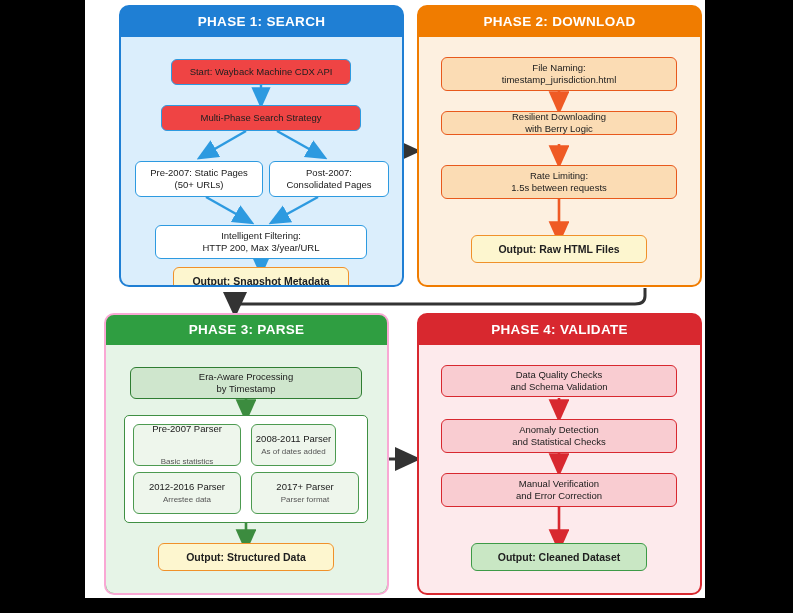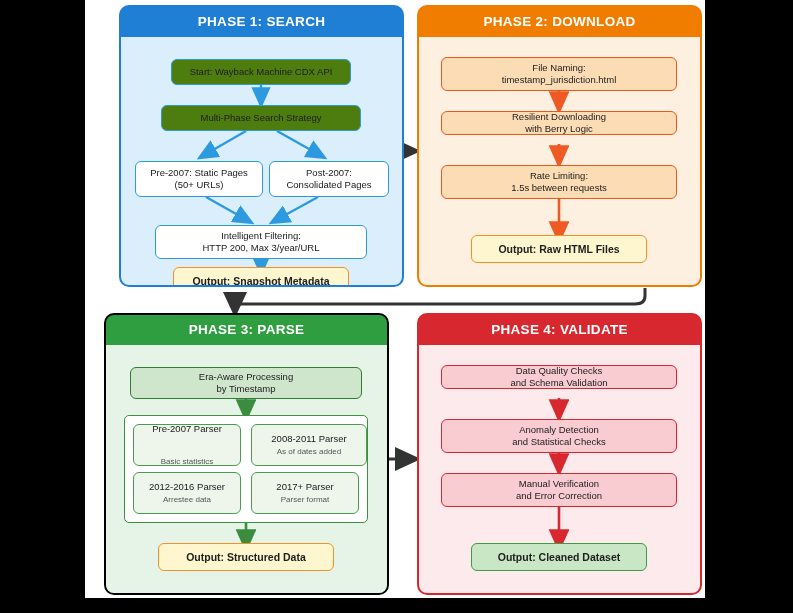--- a/index.html
+++ b/index.html
@@ -20,36 +20,36 @@
   }
   .panel-body{position:relative;box-sizing:border-box;}
 
   
   #phase1{left:34px;top:5px;width:285px;height:282px;background:#1f7fd4;border:2px solid #1f7fd4;}
   #phase1 .panel-body{background:#dbeefc;height:250px;border-radius:0 0 8px 8px;}
   
   #phase2{left:332px;top:5px;width:285px;height:282px;background:#f07c00;border:2px solid #f07c00;}
   #phase2 .panel-body{background:#fdf0e0;height:250px;border-radius:0 0 8px 8px;}
   
-  #phase3{left:19px;top:313px;width:285px;height:282px;background:#2f9e41;border:2px solid #000000;}
+  #phase3{left:19px;top:313px;width:285px;height:282px;background:#2f9e41;border:2px solid #f9a8d4;}
   #phase3 .panel-body{background:#e6f4e7;height:250px;border-radius:0 0 8px 8px;}
   
   #phase4{left:332px;top:313px;width:285px;height:282px;background:#d8282f;border:2px solid #d8282f;}
   #phase4 .panel-body{background:#fdeaec;height:250px;border-radius:0 0 8px 8px;}
 
   .node{
     position:absolute;box-sizing:border-box;border-radius:6px;
     display:flex;flex-direction:column;align-items:center;justify-content:center;
     text-align:center;font-size:9.5px;color:#202020;line-height:12.5px;
   }
   .node .l2{display:block;}
   .node.bold{font-weight:bold;font-size:10.5px;}
 
   
-  .n-blue{background:#4d7c0f;border:1.6px solid #2d9ae0;}
+  .n-blue{background:#ef4444;border:1.6px solid #2d9ae0;}
   .n-white-blue{background:#ffffff;border:1.6px solid #2d9ae0;}
   
   .n-orange{background:#fbdcb4;border:1.6px solid #e8591c;}
   
   .n-green-soft{background:#cfe6cd;border:1.6px solid #2f7d32;}
   .n-green-cell{background:#eef6ec;border:1.2px solid #4c9a50;}
   
   .n-red{background:#f9ccd1;border:1.6px solid #d8282f;}
   
   .out-yellow{background:#fdf6cf;border:1.8px solid #f0912a;}
@@ -190,21 +190,21 @@
         <span class="l2">by Timestamp</span>
       </div>
 
       <div class="grid-box" style="left:18px;top:70px;width:244px;height:108px;">
 
         <div class="node n-green-cell" style="left:8px;top:8px;width:108px;height:42px;gap:20px;">
           <span>Pre-2007 Parser</span>
           <span class="sub">Basic statistics</span>
         </div>
 
-        <div class="node n-green-cell" style="left:126px;top:8px;width:116px;height:42px;">
+        <div class="node n-green-cell" style="left:126px;top:8px;width:85px;height:42px;">
           <span>2008-2011 Parser</span>
           <span class="sub">As of dates added</span>
         </div>
 
         <div class="node n-green-cell" style="left:8px;top:56px;width:108px;height:42px;">
           <span>2012-2016 Parser</span>
           <span class="sub">Arrestee data</span>
         </div>
 
         <div class="node n-green-cell" style="left:126px;top:56px;width:108px;height:42px;">
@@ -227,21 +227,21 @@
         <defs>
           <marker id="ar" markerWidth="9" markerHeight="9" refX="4.5" refY="4" orient="auto">
             <path d="M0,0 L9,4 L0,8 z" fill="#d8282f"></path>
           </marker>
         </defs>
         <line x1="140" y1="53" x2="140" y2="66" stroke="#d8282f" stroke-width="2.6" marker-end="url(#ar)"></line>
         <line x1="140" y1="107" x2="140" y2="120" stroke="#d8282f" stroke-width="2.6" marker-end="url(#ar)"></line>
         <line x1="140" y1="161" x2="140" y2="196" stroke="#d8282f" stroke-width="2.6" marker-end="url(#ar)"></line>
       </svg>
 
-      <div class="node n-red" style="left:22px;top:20px;width:236px;height:24px;">
+      <div class="node n-red" style="left:22px;top:20px;width:236px;height:32px;">
         <span>Data Quality Checks</span>
         <span class="l2">and Schema Validation</span>
       </div>
 
       <div class="node n-red" style="left:22px;top:74px;width:236px;height:34px;">
         <span>Anomaly Detection</span>
         <span class="l2">and Statistical Checks</span>
       </div>
 
       <div class="node n-red" style="left:22px;top:128px;width:236px;height:34px;text-align:center;">

